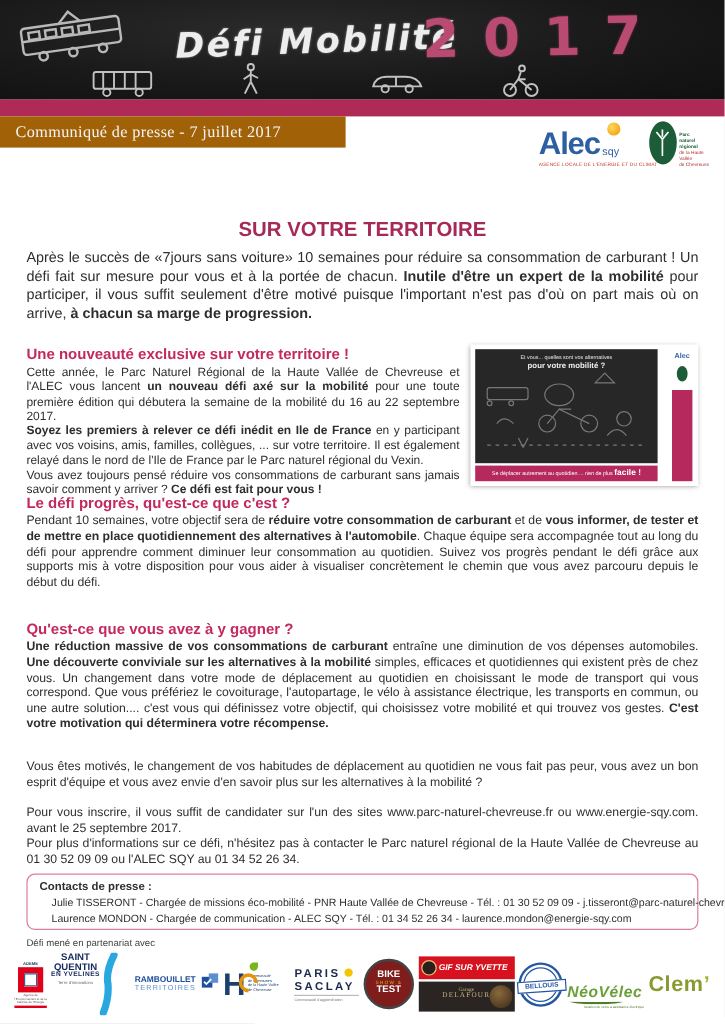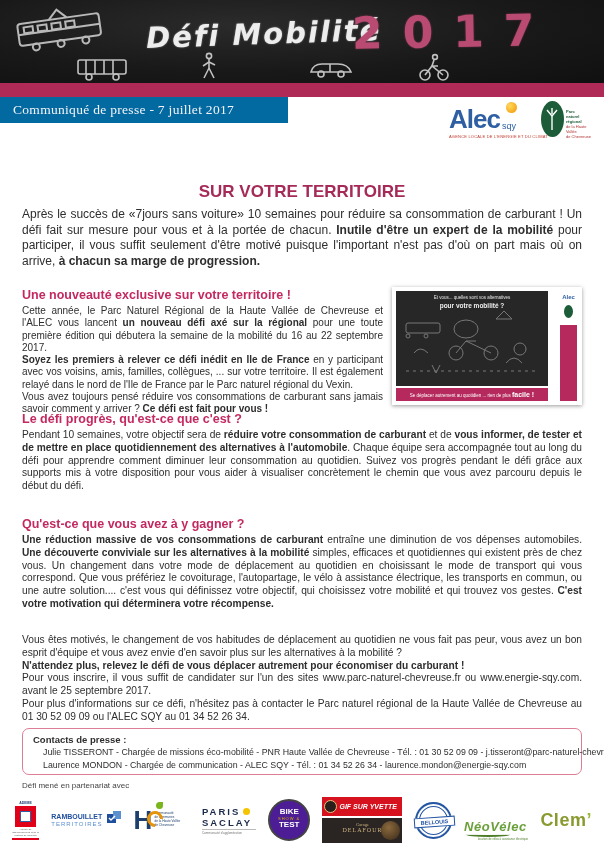--- a/index.html
+++ b/index.html
@@ -24,21 +24,21 @@
     position:absolute; left:352px; top:6px;
     font-family:"DejaVu Sans", sans-serif; font-weight:bold;
     font-size:44px; color:#b94a72; letter-spacing:20px;
     transform:rotate(-1deg); text-shadow:0 0 2px rgba(185,74,114,.6);
   }
   .doodle { position:absolute; }
   
   .stripe { position:absolute; left:0; top:83px; width:604px; height:14px; background:#b02a57; }
   .banner {
     position:absolute; left:0; top:97px; width:288px; height:26px;
-    background:#0369a1; color:#f4f4f8;
+    background:#a16207; color:#f4f4f8;
     font-family:"Liberation Serif", serif; font-size:13.5px;
     line-height:26px; padding-left:13px; letter-spacing:.3px;
   }
   
   .alec { position:absolute; left:449px; top:106px; width:82px; height:44px; }
   .alec-row { display:flex; align-items:flex-end; position:relative; }
   .alec-name { font-size:26px; font-weight:bold; color:#2e5fa3; line-height:26px; letter-spacing:-1px; }
   .alec-sub { font-size:9px; color:#2e5fa3; margin:0 0 1px 2px; }
   .alec-sun { position:absolute; right:14px; top:-4px; width:11px; height:11px; border-radius:50%;
     background:radial-gradient(circle at 35% 35%, #ffd95e 0%, #f6a81c 70%); }
@@ -118,21 +118,21 @@
   .hvc-mono { font-size:26px; font-weight:bold; color:#1c3f6e; line-height:26px; position:relative; }
   .hvc-c { position:absolute; left:13px; top:4px; width:16px; height:16px; border:3.5px solid #e8940a;
     border-right-color:transparent; border-radius:50%; transform:rotate(45deg); }
   .hvc-leaf { position:absolute; left:22px; top:-5px; width:7px; height:7px; background:#7ab51d;
     border-radius:60% 0 60% 60%; }
   .hvc-lines { font-size:3.2px; line-height:3.8px; color:#1c3f6e; }
   .saclay { width:54px; text-align:left; }
   .saclay-l1 { font-size:9.5px; font-weight:bold; color:#1b2a4a; letter-spacing:2px; position:relative; }
   .saclay-dot { display:inline-block; width:7px; height:7px; border-radius:50%; background:#f5c400; margin-left:3px; }
   .saclay-tag { font-size:3px; color:#777; border-top:1px solid #bbb; margin-top:1px; padding-top:1px; }
-  .bike { width:42px; height:42px; border-radius:50%; background:#4c1d95; border:2px solid #444;
+  .bike { width:42px; height:42px; border-radius:50%; background:#7f1d1d; border:2px solid #444;
     color:#fff; text-align:center; padding-top:7px; }
   .bike-l1 { font-size:8px; font-weight:bold; line-height:8px; }
   .bike-mid { font-size:4px; color:#e0b000; line-height:5px; letter-spacing:1px; }
   .bike-l3 { font-size:8px; font-weight:bold; line-height:8px; }
   .gifcol { width:80px; }
   .gif-band { height:19px; background:#d6121f; color:#fff; position:relative;
     font-size:7px; font-style:italic; font-weight:bold; line-height:19px; padding-left:17px; white-space:nowrap; }
   .gif-badge { position:absolute; left:2px; top:3px; width:13px; height:13px; border-radius:50%;
     background:#2a1f1a; border:1px solid #e9c27a; }
   .dela-band { height:25px; background:#2a2523; margin-top:2px; position:relative; color:#cdb37e;
@@ -247,21 +247,21 @@
   <h1 class="doc-title">
     <br>
     <span>SUR VOTRE TERRITOIRE</span>
   </h1>
 
   <p class="intro rich"><span>Après le succès de «7jours sans voiture» 10 semaines pour réduire sa consommation de carburant ! Un défi fait sur mesure pour vous et à la portée de chacun. </span><span class="b">Inutile d'être un expert de la mobilité</span><span> pour participer, il vous suffit seulement d'être motivé puisque l'important n'est pas d'où on part mais où on arrive, </span><span class="b">à chacun sa marge de progression.</span></p>
 
   <section id="sec1">
     <div class="col">
       <h2 class="underl">Une nouveauté exclusive sur votre territoire !</h2>
-      <p class="rich body"><span>Cette année, le Parc Naturel Régional de la Haute Vallée de Chevreuse et l'ALEC vous lancent </span><span class="b">un nouveau défi axé sur la régional</span><span> pour une toute première édition qui débutera la semaine de la mobilité du 16 au 22 septembre 2017.
+      <p class="rich body"><span>Cette année, le Parc Naturel Régional de la Haute Vallée de Chevreuse et l'ALEC vous lancent </span><span class="b">un nouveau défi axé sur la mobilité</span><span> pour une toute première édition qui débutera la semaine de la mobilité du 16 au 22 septembre 2017.
 </span><span class="b">Soyez les premiers à relever ce défi inédit en Ile de France</span><span> en y participant avec vos voisins, amis, familles, collègues, ... sur votre territoire. Il est également relayé dans le nord de l'Ile de France par le Parc naturel régional du Vexin.
 Vous avez toujours pensé réduire vos consommations de carburant sans jamais savoir comment y arriver ? </span><span class="b">Ce défi est fait pour vous !</span></p>
     </div>
     <div class="poster">
       <div class="poster-board">
         <div class="poster-t1">Et vous... quelles sont vos alternatives</div>
         <div class="poster-t2">pour votre mobilité ?</div>
         <svg width="152" height="95" style="position:absolute;left:0;top:0">
           <g stroke="#9a9a9a" fill="none" stroke-width="1" opacity=".7">
             <rect x="10" y="32" width="34" height="10" rx="2"></rect>
@@ -292,39 +292,50 @@
     <p class="rich body"><span>Pendant 10 semaines, votre objectif sera de </span><span class="b">réduire votre consommation de carburant</span><span> et de </span><span class="b">vous informer, de tester et de mettre en place quotidiennement des alternatives à l'automobile</span><span>. Chaque équipe sera accompagnée tout au long du défi pour apprendre comment diminuer leur consommation au quotidien. Suivez vos progrès pendant le défi grâce aux supports mis à votre disposition pour vous aider à visualiser concrètement le chemin que vous avez parcouru depuis le début du défi.</span></p>
   </section>
 
   <section id="sec3">
     <h2>Qu'est-ce que vous avez à y gagner ?</h2>
     <p class="rich body"><span class="b">Une réduction massive de vos consommations de carburant</span><span> entraîne une diminution de vos dépenses automobiles. </span><span class="b">Une découverte conviviale sur les alternatives à la mobilité</span><span> simples, efficaces et quotidiennes qui existent près de chez vous. Un changement dans votre mode de déplacement au quotidien en choisissant le mode de transport qui vous correspond. Que vous préfériez le covoiturage, l'autopartage, le vélo à assistance électrique, les transports en commun, ou une autre solution.... c'est vous qui définissez votre objectif, qui choisissez votre mobilité et qui trouvez vos gestes. </span><span class="b">C'est votre motivation qui déterminera votre récompense.</span></p>
   </section>
 
   <section id="sec4">
     <p class="rich body"><span>Vous êtes motivés, le changement de vos habitudes de déplacement au quotidien ne vous fait pas peur, vous avez un bon esprit d'équipe et vous avez envie d'en savoir plus sur les alternatives à la mobilité ?
-</span><span class="b">N'attendez plus, relevez le défi de vous déplacer autrement pour économiser du carburant !</span><span>
+</span><span>
 Pour vous inscrire, il vous suffit de candidater sur l'un des sites www.parc-naturel-chevreuse.fr ou www.energie-sqy.com. avant le 25 septembre 2017.
 Pour plus d'informations sur ce défi, n'hésitez pas à contacter le Parc naturel régional de la Haute Vallée de Chevreuse au 01 30 52 09 09 ou l'ALEC SQY au 01 34 52 26 34.</span></p>
   </section>
 
   <div class="contacts">
     <div class="c-head">Contacts de presse :</div>
     <div class="c-line">Julie TISSERONT - Chargée de missions éco-mobilité -  PNR Haute Vallée de Chevreuse - Tél. : 01 30 52 09 09 - j.tisseront@parc-naturel-chevreuse.fr</div>
     <div class="c-line">Laurence MONDON - Chargée de communication - ALEC SQY - Tél. : 01 34 52 26 34 - laurence.mondon@energie-sqy.com</div>
   </div>
 
   <div class="partners-note">Défi mené en partenariat avec</div>
 
   <div class="logos">
     <div class="logo ademe">
       <div class="ademe-name">ADEME</div>
       <div class="ademe-sq"></div>
       <div class="ademe-lines">Agence de l'Environnement et de la Maîtrise de l'Energie</div>
       <div class="ademe-bar"></div>
+    </div>
+    <div class="logo sqy">
+      <div class="sqy-txt">
+        <div class="sqy-l1">SAINT</div>
+        <div class="sqy-l2">QUENTIN</div>
+        <div class="sqy-l3">EN YVELINES</div>
+        <div class="sqy-tag">Terre d'innovations</div>
+      </div>
+      <svg width="16" height="52">
+        <path d="M12 2 Q5 16 7 26 Q8 38 3 50" stroke="#29a8e0" stroke-width="6" fill="none" stroke-linecap="round"></path>
+      </svg>
     </div>
     <div class="logo ramb">
       <div class="ramb-l1">RAMBOUILLET</div>
       <div class="ramb-l2">TERRITOIRES</div>
       <svg width="14" height="14">
         <rect x="0" y="3" width="9" height="9" fill="#1f4e9c"></rect>
         <rect x="6" y="0" width="8" height="8" fill="#5a8fd0"></rect>
         <path d="M2 7 l2 2 l4 -4" stroke="#fff" stroke-width="1.4" fill="none"></path>
       </svg>
     </div>

